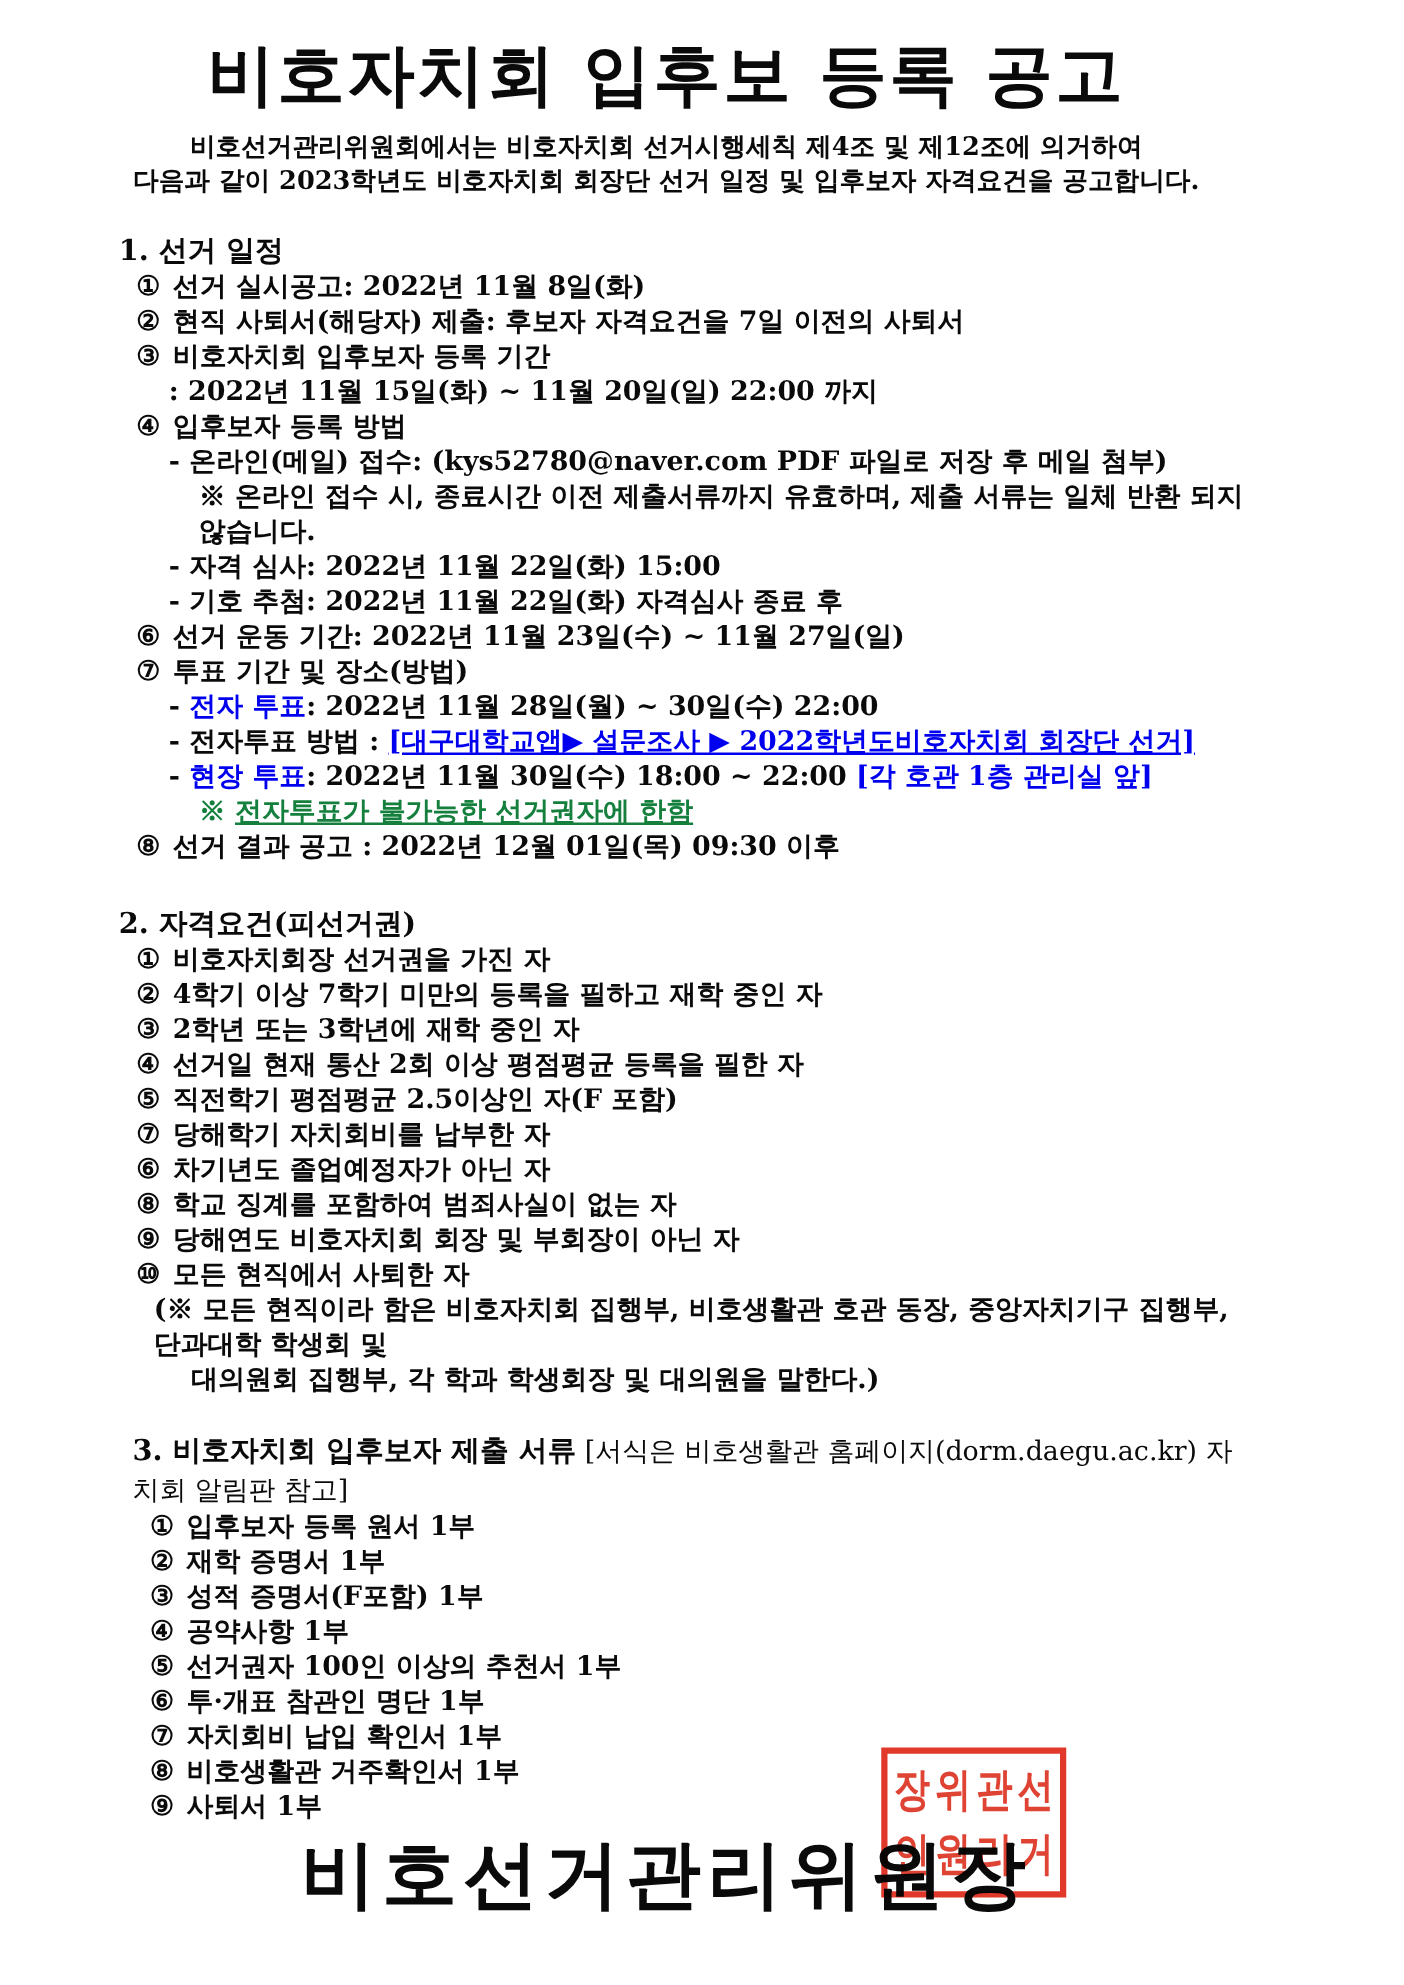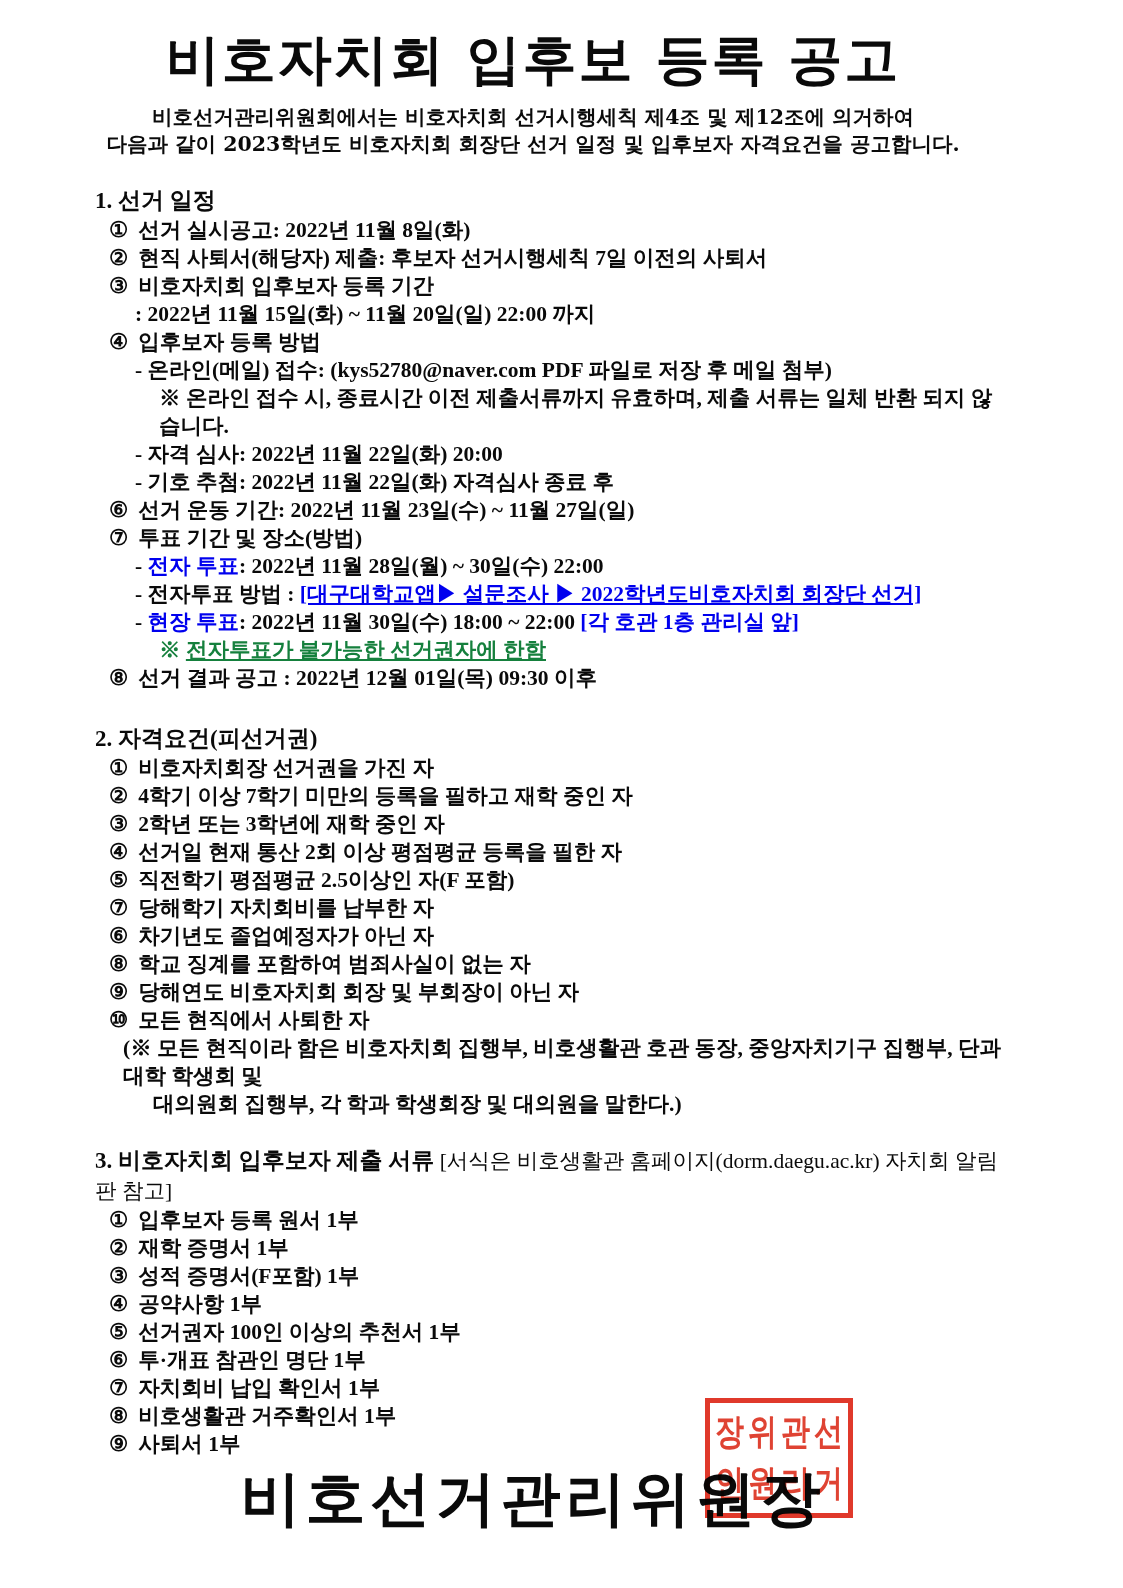--- a/index.html
+++ b/index.html
@@ -4,21 +4,21 @@
 <style>
   html,body { margin:0; padding:0; background:#ffffff; }
   body { width:1123px; height:1588px; position:relative;
          font-family:"DejaVu Serif","Liberation Serif",serif; color:#0a0a0a; }
   .page { position:relative; width:1066px; height:1588px; box-sizing:border-box;
           padding:26px 60px 0 95px; font-weight:bold; }
   .title { text-align:center; font-size:54px; line-height:66px; letter-spacing:2px;
            margin-right:35px; }
   .subtitle { text-align:center; font-size:20.5px; line-height:27px; margin-top:12px;
               margin-right:35px; }
-  .section { margin-top:28px;font-family:Liberation Serif, serif; }
+  .section { margin-top:28px; }
   .heading { font-size:23px; line-height:30px; }
   .h3-note { font-weight:normal; font-size:21.5px; }
   .line { font-size:21.5px; line-height:28px; white-space:pre-wrap; }
   .item { padding-left:14px; }
   .num  { margin-right:10px; }
   .cont { padding-left:40px; }
   .dash { padding-left:40px; }
   .subnote { padding-left:64px; }
   .note-a { padding-left:28px; }
   .note-b { padding-left:58px; }
@@ -45,27 +45,27 @@
   <div class="title">비호자치회 입후보 등록 공고</div>
   <div class="subtitle">
     <div>비호선거관리위원회에서는 비호자치회 선거시행세칙 제4조 및 제12조에 의거하여</div>
     <div>다음과 같이 2023학년도 비호자치회 회장단 선거 일정 및 입후보자 자격요건을 공고합니다.</div>
   </div>
 
   <div class="section">
     <div class="heading">1. 선거 일정</div>
 
     <div class="line item"><span class="num">①</span><span>선거 실시공고: 2022년 11월 8일(화)</span></div>
-    <div class="line item"><span class="num">②</span><span>현직 사퇴서(해당자) 제출: 후보자 선거시행세칙 7일 이전의 사퇴서</span></div>
+    <div class="line item"><span class="num">②</span><span>현직 사퇴서(해당자) 제출: 후보자 자격요건을 7일 이전의 사퇴서</span></div>
     <div class="line item"><span class="num">③</span><span>비호자치회 입후보자 등록 기간</span></div>
     <div class="line cont">: 2022년 11월 15일(화) ~ 11월 20일(일) 22:00 까지</div>
     <div class="line item"><span class="num">④</span><span>입후보자 등록 방법</span></div>
     <div class="line dash">- 온라인(메일) 접수: (kys52780@naver.com PDF 파일로 저장 후 메일 첨부)</div>
     <div class="line subnote">※ 온라인 접수 시, 종료시간 이전 제출서류까지 유효하며, 제출 서류는 일체 반환 되지 않습니다.</div>
-    <div class="line dash">- 자격 심사: 2022년 11월 22일(화) 20:00</div>
+    <div class="line dash">- 자격 심사: 2022년 11월 22일(화) 15:00</div>
     <div class="line dash">- 기호 추첨: 2022년 11월 22일(화) 자격심사 종료 후</div>
     <div class="line item"><span class="num">⑥</span><span>선거 운동 기간: 2022년 11월 23일(수) ~ 11월 27일(일)</span></div>
     <div class="line item"><span class="num">⑦</span><span>투표 기간 및 장소(방법)</span></div>
 
     <div class="line dash"><span>- </span><span class="blue">전자 투표</span><span>: 2022년 11월 28일(월) ~ 30일(수) 22:00</span></div>
     <div class="line dash"><span>- 전자투표 방법 : </span><span class="link">[대구대학교앱▶ 설문조사 ▶ 2022학년도비호자치회 회장단 선거]</span></div>
     <div class="line dash"><span>- </span><span class="blue">현장 투표</span><span>: 2022년 11월 30일(수) 18:00 ~ 22:00 </span><span class="blue">[각 호관 1층 관리실 앞]</span></div>
     <div class="line subnote redline"><span>※ </span><span class="red-underline">전자투표가 불가능한 선거권자에 한함</span></div>
 
     <div class="line item"><span class="num">⑧</span><span>선거 결과 공고 : 2022년 12월 01일(목) 09:30 이후</span></div>
@@ -82,21 +82,21 @@
     <div class="line item"><span class="num">⑦</span><span>당해학기 자치회비를 납부한 자</span></div>
     <div class="line item"><span class="num">⑥</span><span>차기년도 졸업예정자가 아닌 자</span></div>
     <div class="line item"><span class="num">⑧</span><span>학교 징계를 포함하여 범죄사실이 없는 자</span></div>
     <div class="line item"><span class="num">⑨</span><span>당해연도 비호자치회 회장 및 부회장이 아닌 자</span></div>
     <div class="line item"><span class="num">⑩</span><span>모든 현직에서 사퇴한 자</span></div>
 
     <div class="line note-a">(※ 모든 현직이라 함은 비호자치회 집행부, 비호생활관 호관 동장, 중앙자치기구 집행부, 단과대학 학생회 및</div>
     <div class="line note-b">대의원회 집행부, 각 학과 학생회장 및 대의원을 말한다.)</div>
   </div>
 
-  <div class="section" style="margin-top:28px;">
+  <div class="section" style="margin-top:28px;margin-left:11px;">
     <div class="heading"><span>3. 비호자치회 입후보자 제출 서류</span><span class="h3-note"> [서식은 비호생활관 홈페이지(dorm.daegu.ac.kr) 자치회 알림판 참고]</span></div>
 
     <div class="line item"><span class="num">①</span><span>입후보자 등록 원서 1부</span></div>
     <div class="line item"><span class="num">②</span><span>재학 증명서 1부</span></div>
     <div class="line item"><span class="num">③</span><span>성적 증명서(F포함) 1부</span></div>
     <div class="line item"><span class="num">④</span><span>공약사항 1부</span></div>
     <div class="line item"><span class="num">⑤</span><span>선거권자 100인 이상의 추천서 1부</span></div>
     <div class="line item"><span class="num">⑥</span><span>투·개표 참관인 명단 1부</span></div>
     <div class="line item"><span class="num">⑦</span><span>자치회비 납입 확인서 1부</span></div>
     <div class="line item"><span class="num">⑧</span><span>비호생활관 거주확인서 1부</span></div>

